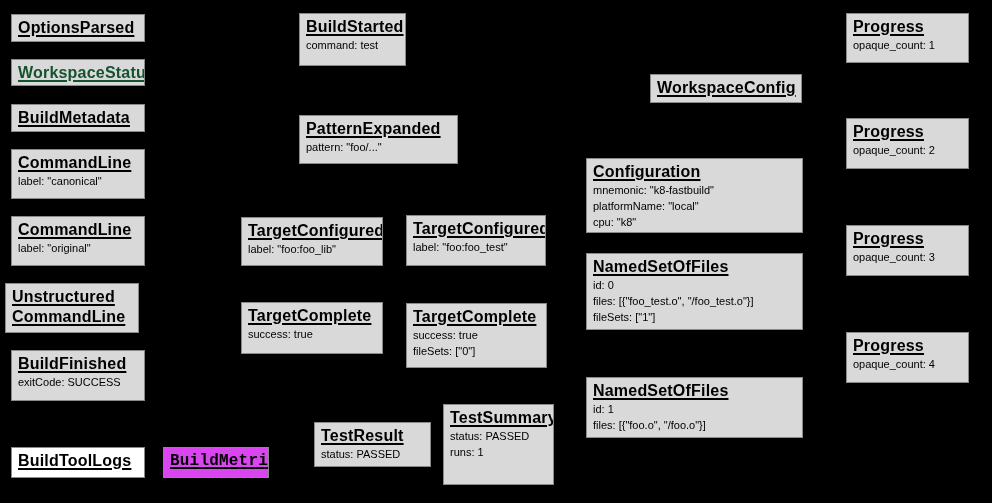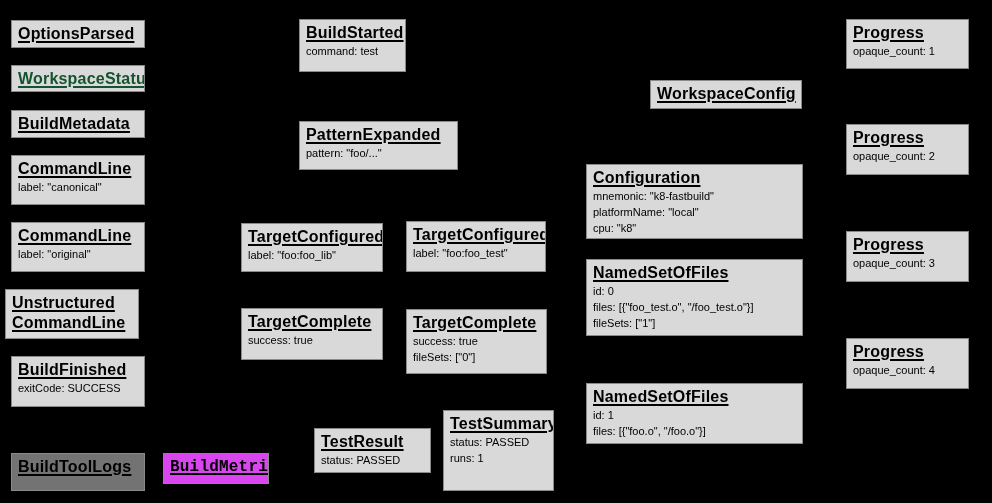--- a/index.html
+++ b/index.html
@@ -16,21 +16,20 @@
     overflow: hidden;
   }
   .node {
     position: absolute;
     background: #d9d9d9;
     border: 1px solid #8a8a8a;
     box-sizing: border-box;
     color: #000000;
     padding: 3px 6px 3px 6px;
     overflow: hidden;
-    margin-top: 6px;
   }
   .node-title {
     font-size: 16px;
     font-weight: bold;
     line-height: 20px;
     text-decoration: underline;
     text-decoration-thickness: 2px;
     text-underline-offset: 2px;
     white-space: pre-line;
     letter-spacing: 0.2px;
@@ -63,21 +62,21 @@
   <div class="node-line">label: "original"</div>
     </div>
     <div class="node" style="left: 5px; top: 283px; width: 134px; height: 50px; background: rgb(217, 217, 217); border-color: rgb(138, 138, 138); color: rgb(0, 0, 0);">
     <div class="node-title">Unstructured
 CommandLine</div>
   </div>
     <div class="node" style="left: 11px; top: 350px; width: 134px; height: 51px; background: rgb(217, 217, 217); border-color: rgb(138, 138, 138); color: rgb(0, 0, 0);">
     <div class="node-title">BuildFinished</div>
   <div class="node-line">exitCode: SUCCESS</div>
     </div>
-    <div class="node" style="left: 11px; top: 447px; width: 134px; height: 38px; background: #737373; border-color: rgb(138, 138, 138); color: rgb(0, 0, 0);">
+    <div class="node" style="left: 11px; top: 447px; width: 134px; height: 31px; background: #ffffff; border-color: rgb(138, 138, 138); color: rgb(0, 0, 0);">
     <div class="node-title">BuildToolLogs</div>
   </div>
     <div class="node" style="left: 163px; top: 447px; width: 106px; height: 31px; background: #d946ef; border-color: rgb(138, 138, 138); color: rgb(0, 0, 0); font-family: Liberation Mono, monospace;">
     <div class="node-title">BuildMetrics</div>
   </div>
     <div class="node" style="left: 299px; top: 13px; width: 107px; height: 53px; background: rgb(217, 217, 217); border-color: rgb(138, 138, 138); color: rgb(0, 0, 0);">
     <div class="node-title">BuildStarted</div>
   <div class="node-line">command: test</div>
     </div>
     <div class="node" style="left: 299px; top: 115px; width: 159px; height: 49px; background: rgb(217, 217, 217); border-color: rgb(138, 138, 138); color: rgb(0, 0, 0);">

